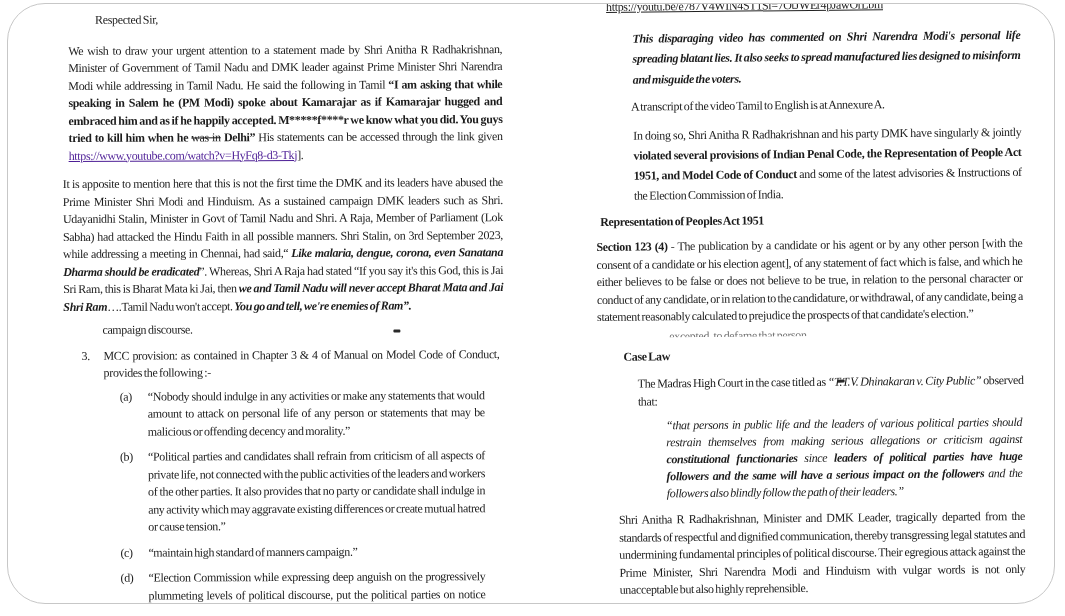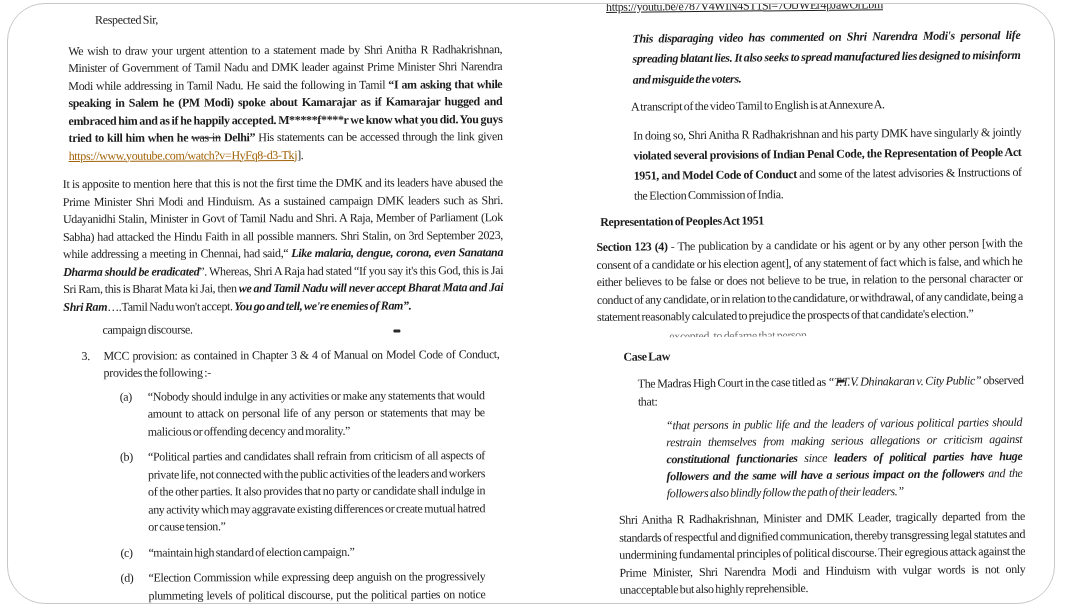--- a/index.html
+++ b/index.html
@@ -20,21 +20,21 @@
                 transform:rotate(-0.55deg); transform-origin:left top; }
 
   .just { text-align:justify; }
 
   
   .r-n  { font-weight:normal; }
   .r-b  { font-weight:bold; }
   .r-i  { font-style:italic; }
   .r-bi { font-weight:bold; font-style:italic; }
   .r-bs { font-weight:normal; text-decoration:line-through; }
-  .r-link { text-decoration:underline; color:#a16207; }
+  .r-link { text-decoration:underline; color:#4c1d95; }
 
   
   .salutation { margin-left:33px; margin-bottom:13px; }
   .p-statement { margin-left:6px; margin-bottom:11px; }
   .p-apposite  { margin-bottom:6px; }
   .fragment { margin-left:39px; margin-bottom:8px; }
   .li-row { display:flex; margin-bottom:6px; }
   .item3  { margin-left:18px; margin-right:4px; }
   .item3 .num { width:22px; flex:none; }
   .sub-item { margin-left:56px; margin-right:19px; margin-bottom:8px; }
@@ -83,21 +83,21 @@
     <div class="li-row sub-item">
       <div class="num">(a)</div>
       <div class="txt">“Nobody should indulge in any activities or make any statements that would amount to attack on personal life of any person or statements that may be malicious or offending decency and morality.”</div>
     </div>
     <div class="li-row sub-item">
       <div class="num">(b)</div>
       <div class="txt">“Political parties and candidates shall refrain from criticism of all aspects of private life, not connected with the public activities of the leaders and workers of the other parties. It also provides that no party or candidate shall indulge in any activity which may aggravate existing differences or create mutual hatred or cause tension.”</div>
     </div>
     <div class="li-row sub-item">
       <div class="num">(c)</div>
-      <div class="txt">“maintain high standard of election campaign.”</div>
+      <div class="txt">“maintain high standard of manners campaign.”</div>
     </div>
     <div class="li-row sub-item">
       <div class="num">(d)</div>
       <div class="txt">“Election Commission while expressing deep anguish on the progressively plummeting levels of political discourse, put the political parties on notice that repeated violation of Model Code may invite action against them.”</div>
     </div>
 
     <div class="artifact art-left"></div>
   </div>
 
   <div class="page page-right">

